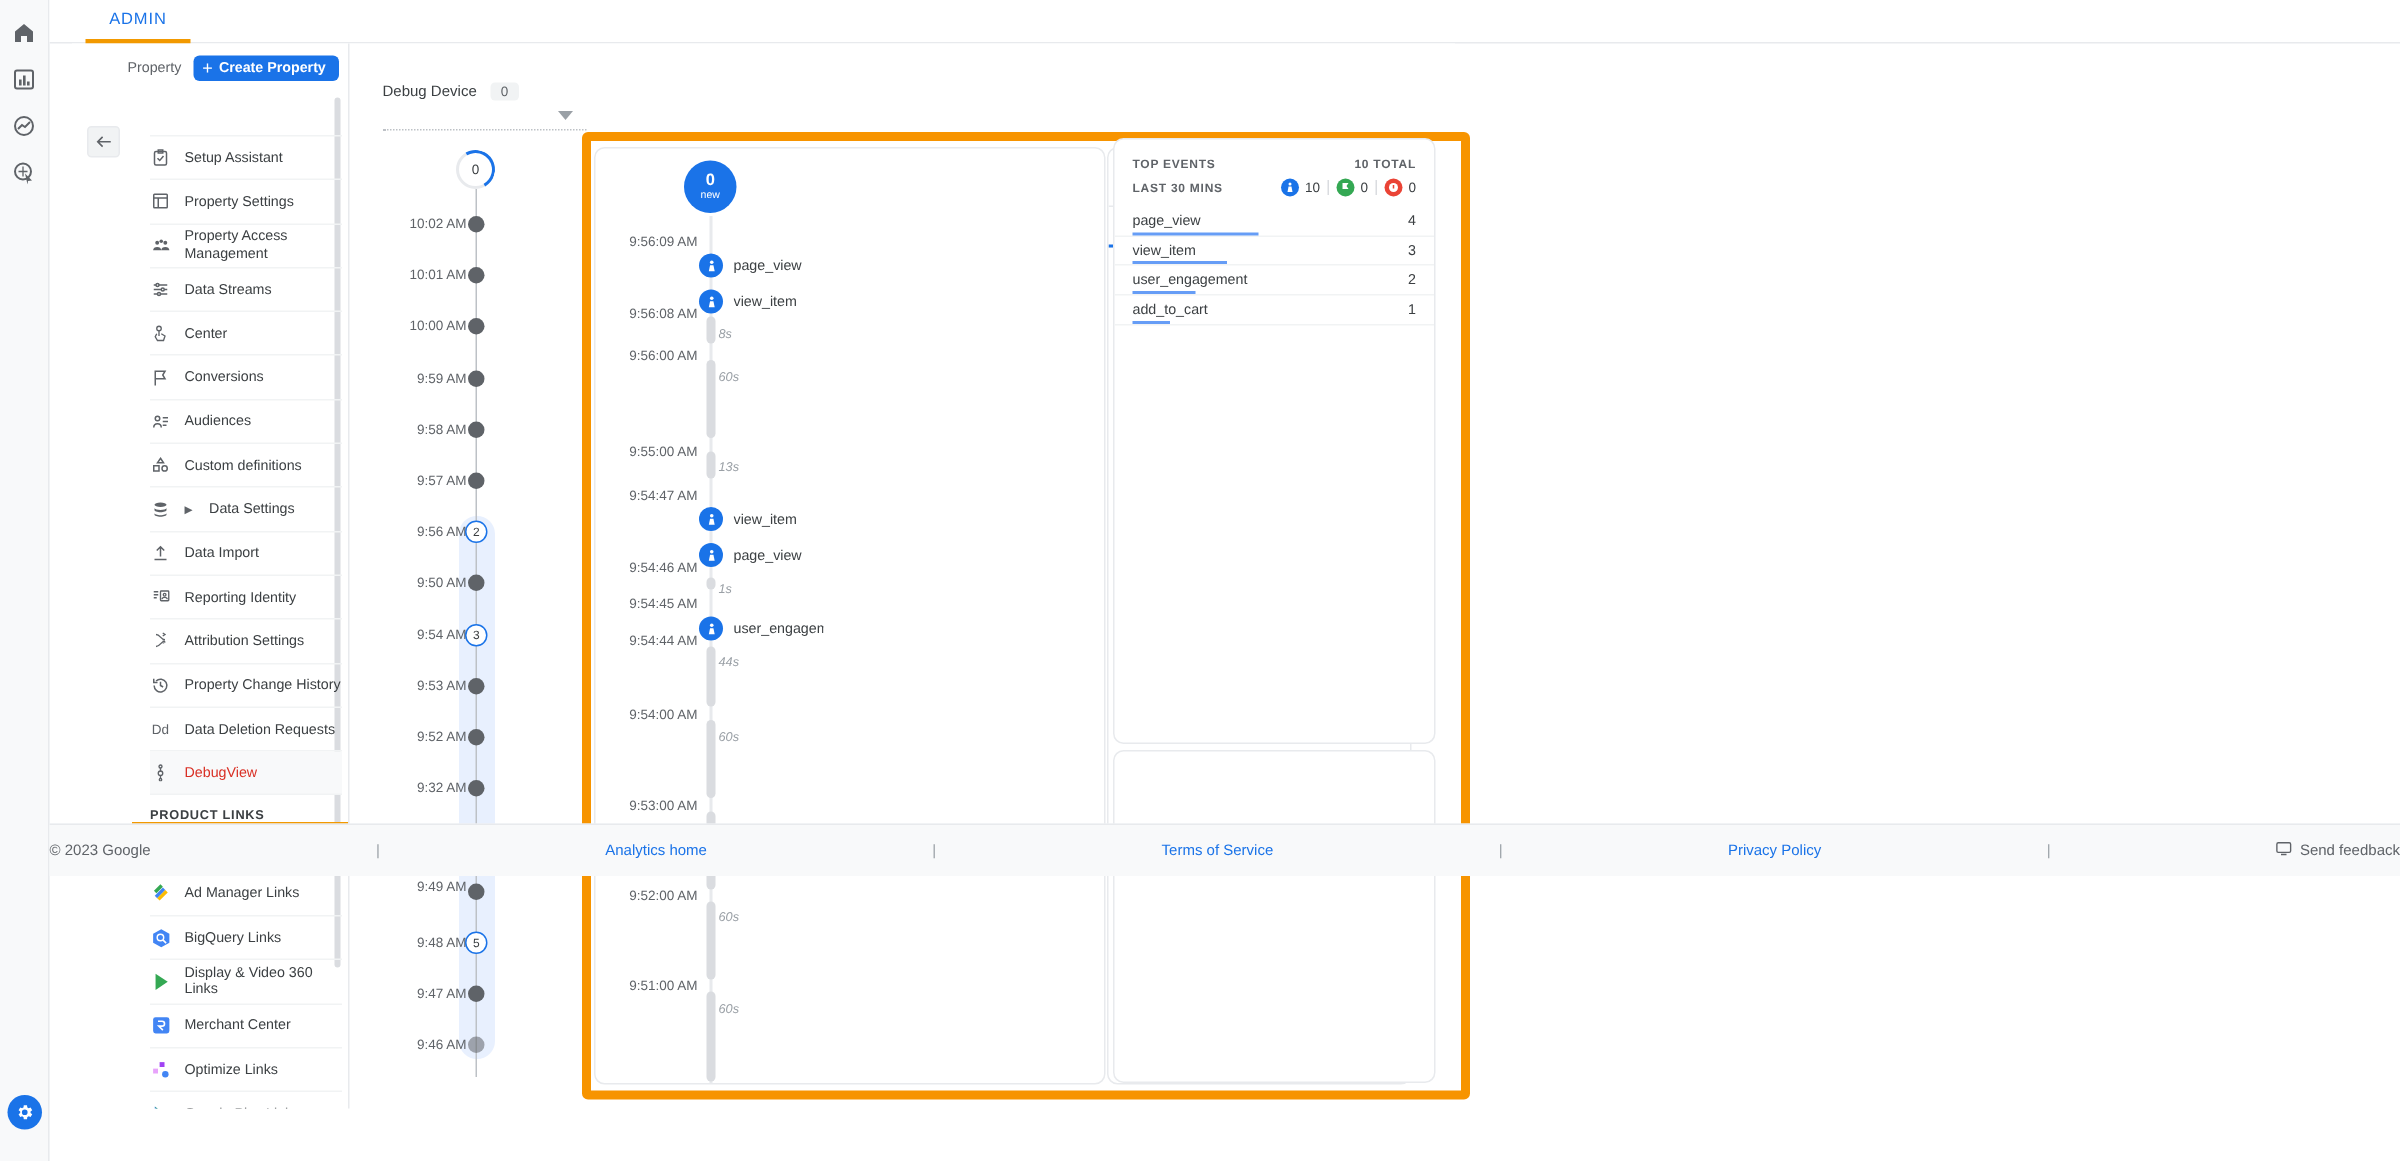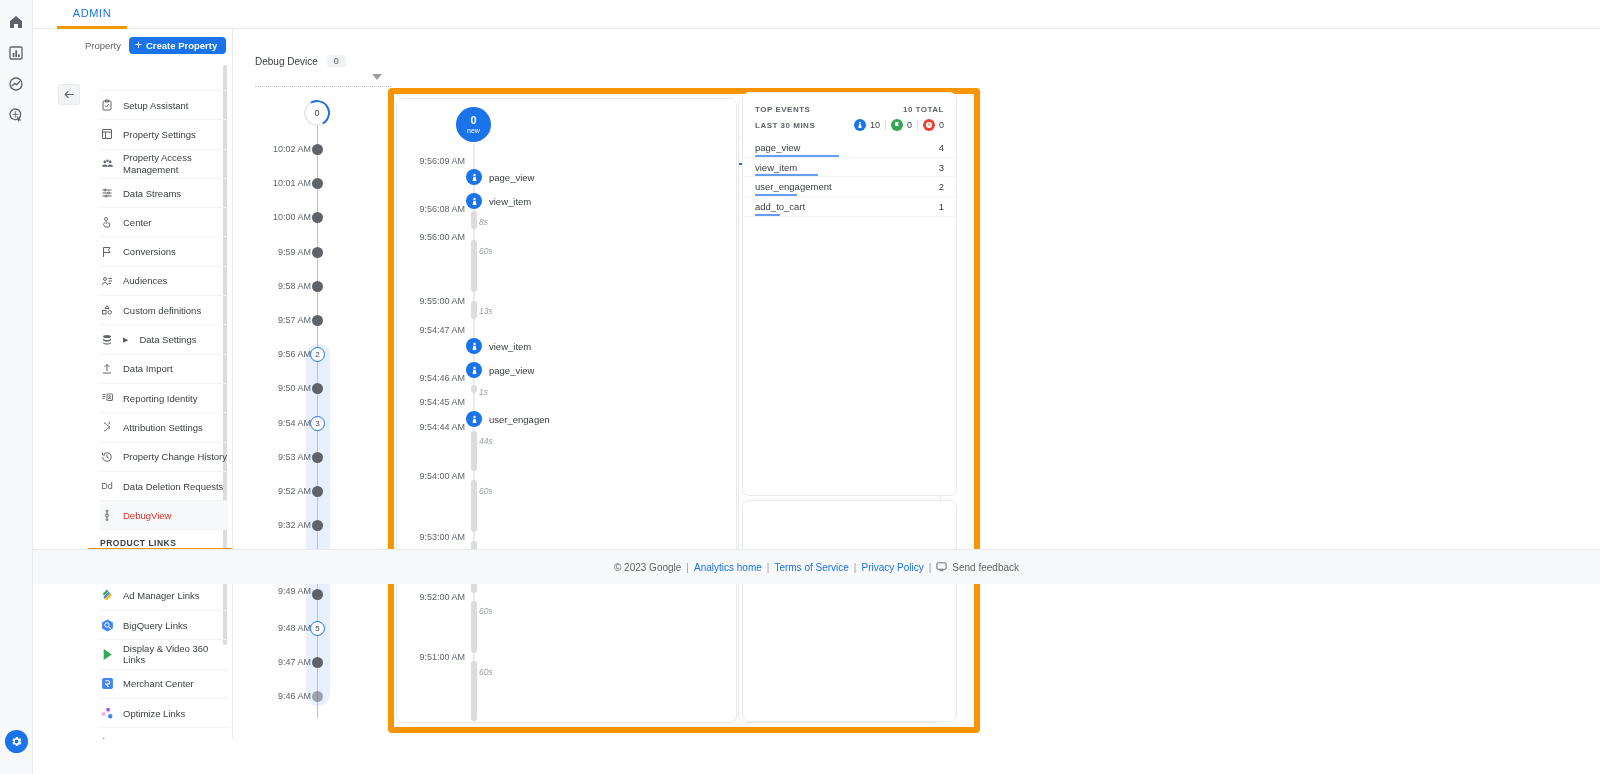--- a/index.html
+++ b/index.html
@@ -371,21 +371,21 @@
     border-bottom: 1px solid #f1f3f4;
     cursor: pointer;
   }
 
   
   .footer {
     position: absolute; left: 33px; bottom: 0;
     width: 1567px; height: 35px;
     background: #f8f9fa;
     border-top: 1px solid #e8eaed;
-    display: flex; align-items: center; justify-content: center;
+    display: flex; align-items: center; justify-content: space-between;
     gap: 5px;
     font-size: 10px; color: #5f6368;
   }
   .footer a { color: #1a73e8; text-decoration: none; cursor: pointer; }
   .footer .fsep { color: #9aa0a6; }
   .footer .feedback { display: inline-flex; align-items: center; gap: 5px; cursor: pointer; }
   .big-canvas-bg {
     position: absolute; left: 233px; top: 29px;
     width: 737px; height: 710px;
     background: #fff;

